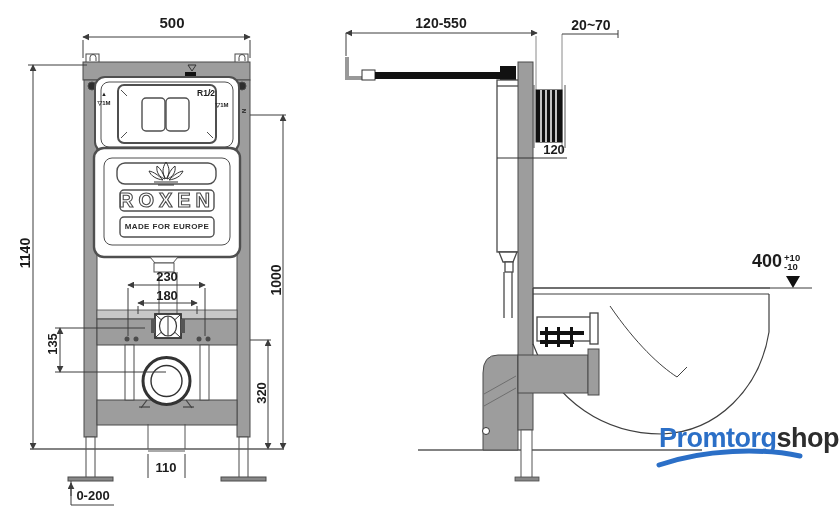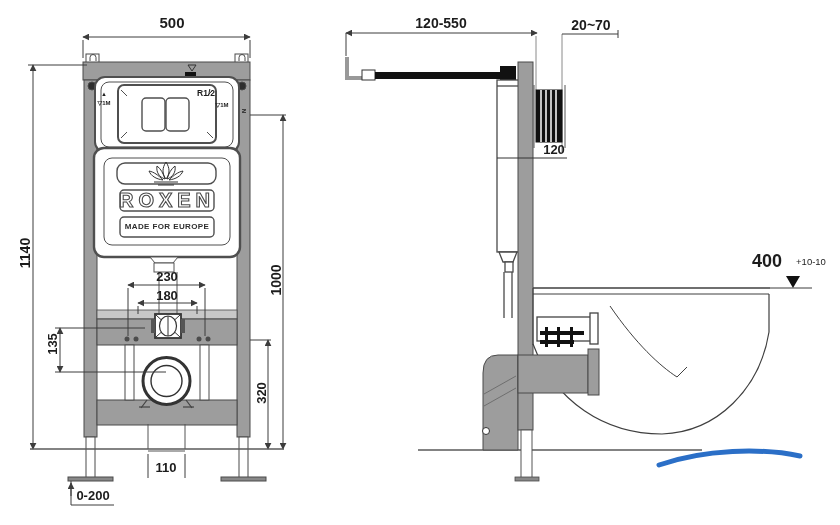--- a/index.html
+++ b/index.html
@@ -8,25 +8,25 @@
   svg.overlay{position:absolute;left:0;top:0;}
   .lbl{position:absolute;transform:translate(-50%,-50%);font-weight:700;
        font-size:14px;color:#1c1c1c;white-space:nowrap;line-height:1;}
   .rot{transform:translate(-50%,-50%) rotate(-90deg);}
   .md{font-size:13px;}
   .sm{font-size:8.5px;margin-top:33px;}
   .xs{font-size:6px;letter-spacing:0;}
   .brand{font-size:20px;letter-spacing:5px;color:#fff;
          -webkit-text-stroke:1.1px #4a4a4a;}
   .tagline{font-size:8px;letter-spacing:.4px;color:#2e2e2e;}
-  .dim400{display:flex;align-items:center;gap:14px;position:absolute;
+  .dim400{display:flex;align-items:center;gap:2px;position:absolute;
           transform:translate(0,-50%);font-weight:700;color:#1c1c1c;}
   .dim400 .main{font-size:18px;}
-  .tols{display:flex;flex-direction:row;font-size:9.5px;line-height:9px;
-        font-weight:400;}
+  .tols{display:flex;flex-direction:column;font-size:9.5px;line-height:9px;
+        font-weight:700;}
   .logo{position:absolute;font-weight:700;font-size:27px;letter-spacing:-.5px;
         white-space:nowrap;}
 </style>
 </head>
 <body>
 
 <div class="stage">
 
 <svg class="overlay" width="840" height="525" viewBox="0 0 840 525">
   <defs>
@@ -277,14 +277,17 @@
 <div class="lbl md" style="left:554px;top:149px">120</div>
 
 <div class="dim400" style="left:752px;top:261px">
   <span class="main">400</span>
   <span class="tols">
     <span>+10</span>
     <span>-10</span>
   </span>
 </div>
 
-
+<div class="logo" style="left:659px;top:423px">
+  <span style="color:#2b6fc7">Promtorg</span><span style="color:#2d2d2d">shop</span>
 </div>
 
+</div>
+
 </body></html>

